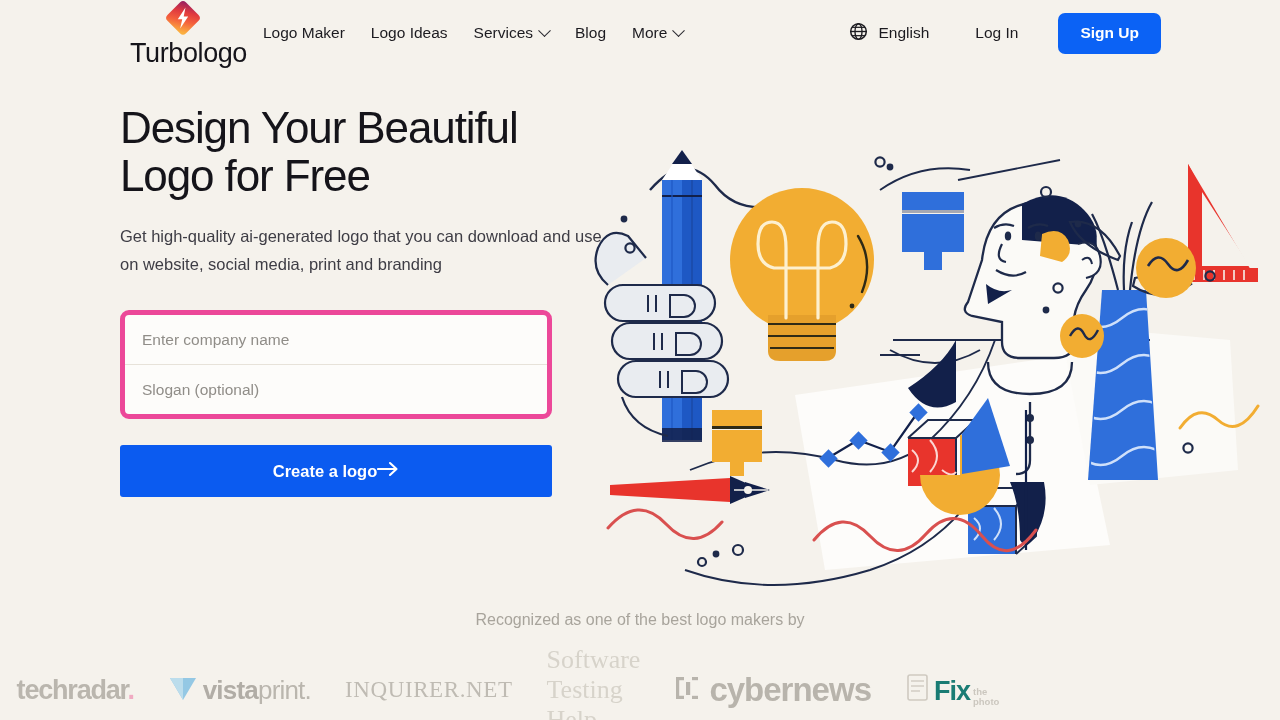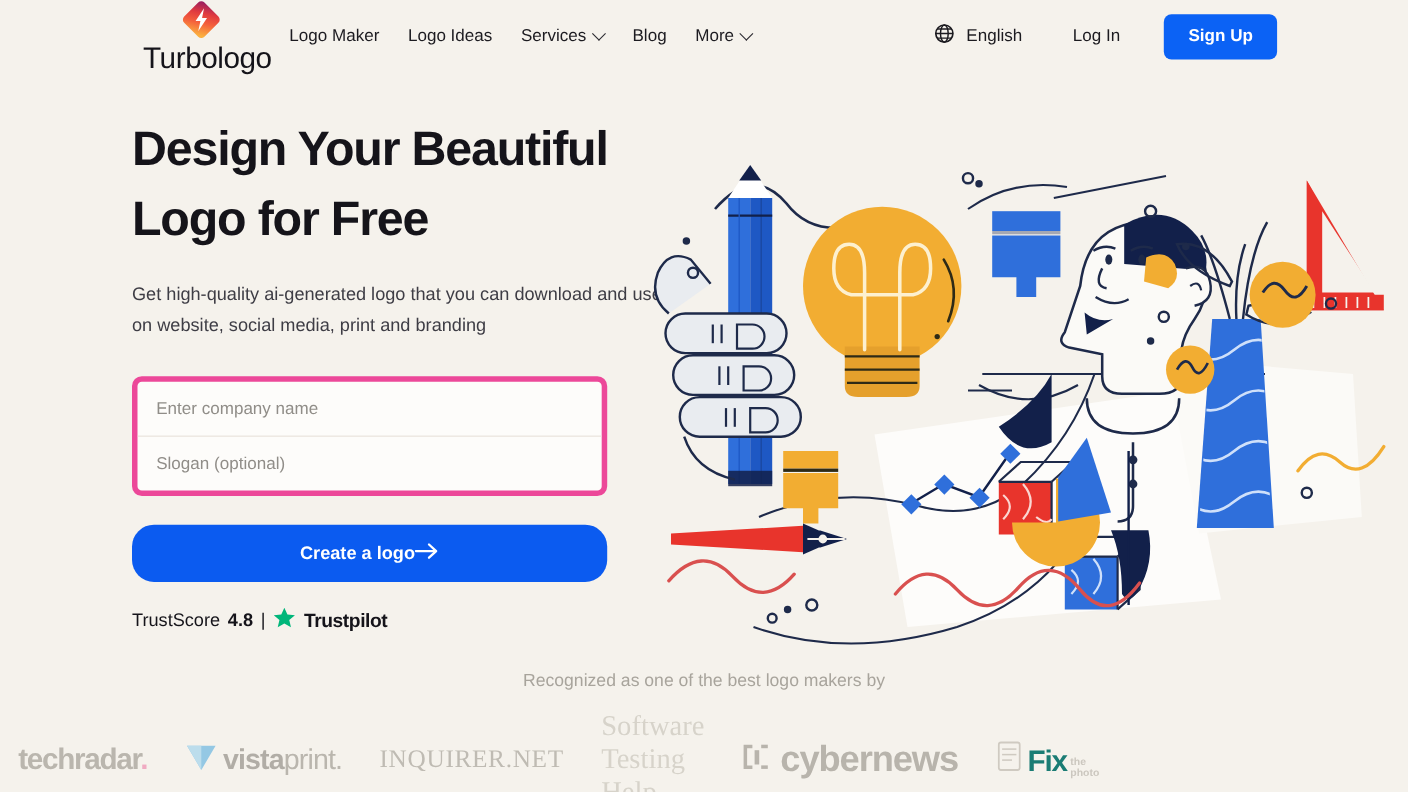--- a/index.html
+++ b/index.html
@@ -41,41 +41,41 @@
   .signup {
     margin-left: 40px; margin-right: 119px;
     background: #0b62f5; color: #fff; font-size: 15.5px; font-weight: 700;
     border: none; border-radius: 7px; padding: 0 22px; height: 41px;
     display: flex; align-items: center; cursor: pointer;
   }
 
   
   .hero-left { position: absolute; left: 120px; top: 104px; width: 520px; }
   .headline {
-    font-size: 44px; line-height: 64px; font-weight: 700;
+    font-size: 44px; line-height: 48px; font-weight: 400;
     color: #15141a; letter-spacing: -1.1px; max-width: 470px;
   }
   .subhead {
     margin-top: 22px; font-size: 16.5px; line-height: 28px;
     color: #3e3d45; max-width: 500px;
   }
   .form-card {
     margin-top: 32px; width: 432px; background: #fdfcfa;
     border: 5px solid #ec4899; border-radius: 9px; overflow: hidden;
   }
   .field {
     height: 49px; width: 100%; border: none; background: transparent;
     padding: 0 17px; font-size: 15.5px; color: #2a2930;
     font-family: "Liberation Sans", sans-serif; outline: none;
   }
   .field::placeholder { color: #908d88; }
   .field-div { height: 1px; background: #e7e2d9; margin: 0; }
   .cta {
     margin-top: 26px; width: 432px; height: 52px; background: #0b5bf0;
-    border: none; border-radius: 20px; color: #fff; font-size: 16.5px;
+    border: none; border-radius: 3px; color: #fff; font-size: 16.5px;
     font-weight: 700; display: flex; align-items: center; justify-content: center;
     cursor: pointer; font-family: "Liberation Sans", sans-serif;
   }
   .arrow-ico { display: block; }
   .trust {
     margin-top: 22px; display: flex; align-items: center; gap: 7px;
     font-size: 16.5px; color: #15141a;
   }
   .trust-score-num { font-weight: 700; }
   .trust-sep { color: #15141a; }
@@ -191,31 +191,20 @@
     <button class="cta">
       <span>Create a logo</span>
       <span class="arrow-ico">
         <svg width="22" height="16" viewBox="0 0 22 16">
           <line x1="1" y1="8" x2="19" y2="8" stroke="#fff" stroke-width="2.1" stroke-linecap="round"></line>
           <polyline points="13,2 19.5,8 13,14" fill="none" stroke="#fff" stroke-width="2.1" stroke-linecap="round" stroke-linejoin="round"></polyline>
         </svg>
       </span>
     </button>
 
-    <div class="trust">
-      <span>TrustScore</span>
-      <span class="trust-score-num">4.8</span>
-      <span class="trust-sep">|</span>
-      <span>
-        <svg width="21" height="21" viewBox="0 0 24 24">
-          <polygon points="12,1.6 15.2,8.8 23,9.4 17.1,14.5 18.9,22 12,18 5.1,22 6.9,14.5 1,9.4 8.8,8.8" fill="#00b67a"></polygon>
-        </svg>
-      </span>
-      <span class="trust-brand">Trustpilot</span>
-    </div>
   </div>
 
   <div class="hero-art">
     <svg width="670" height="450" viewBox="0 0 670 450">
       <defs>
         <clipPath id="vaseClip">
             <path d="M512 150 L556 150 L566 340 L500 340 Z"></path>
           </clipPath>
         <clipPath id="paperClip">
             <path d="M210 250 L470 225 L500 400 L230 420 Z"></path>

